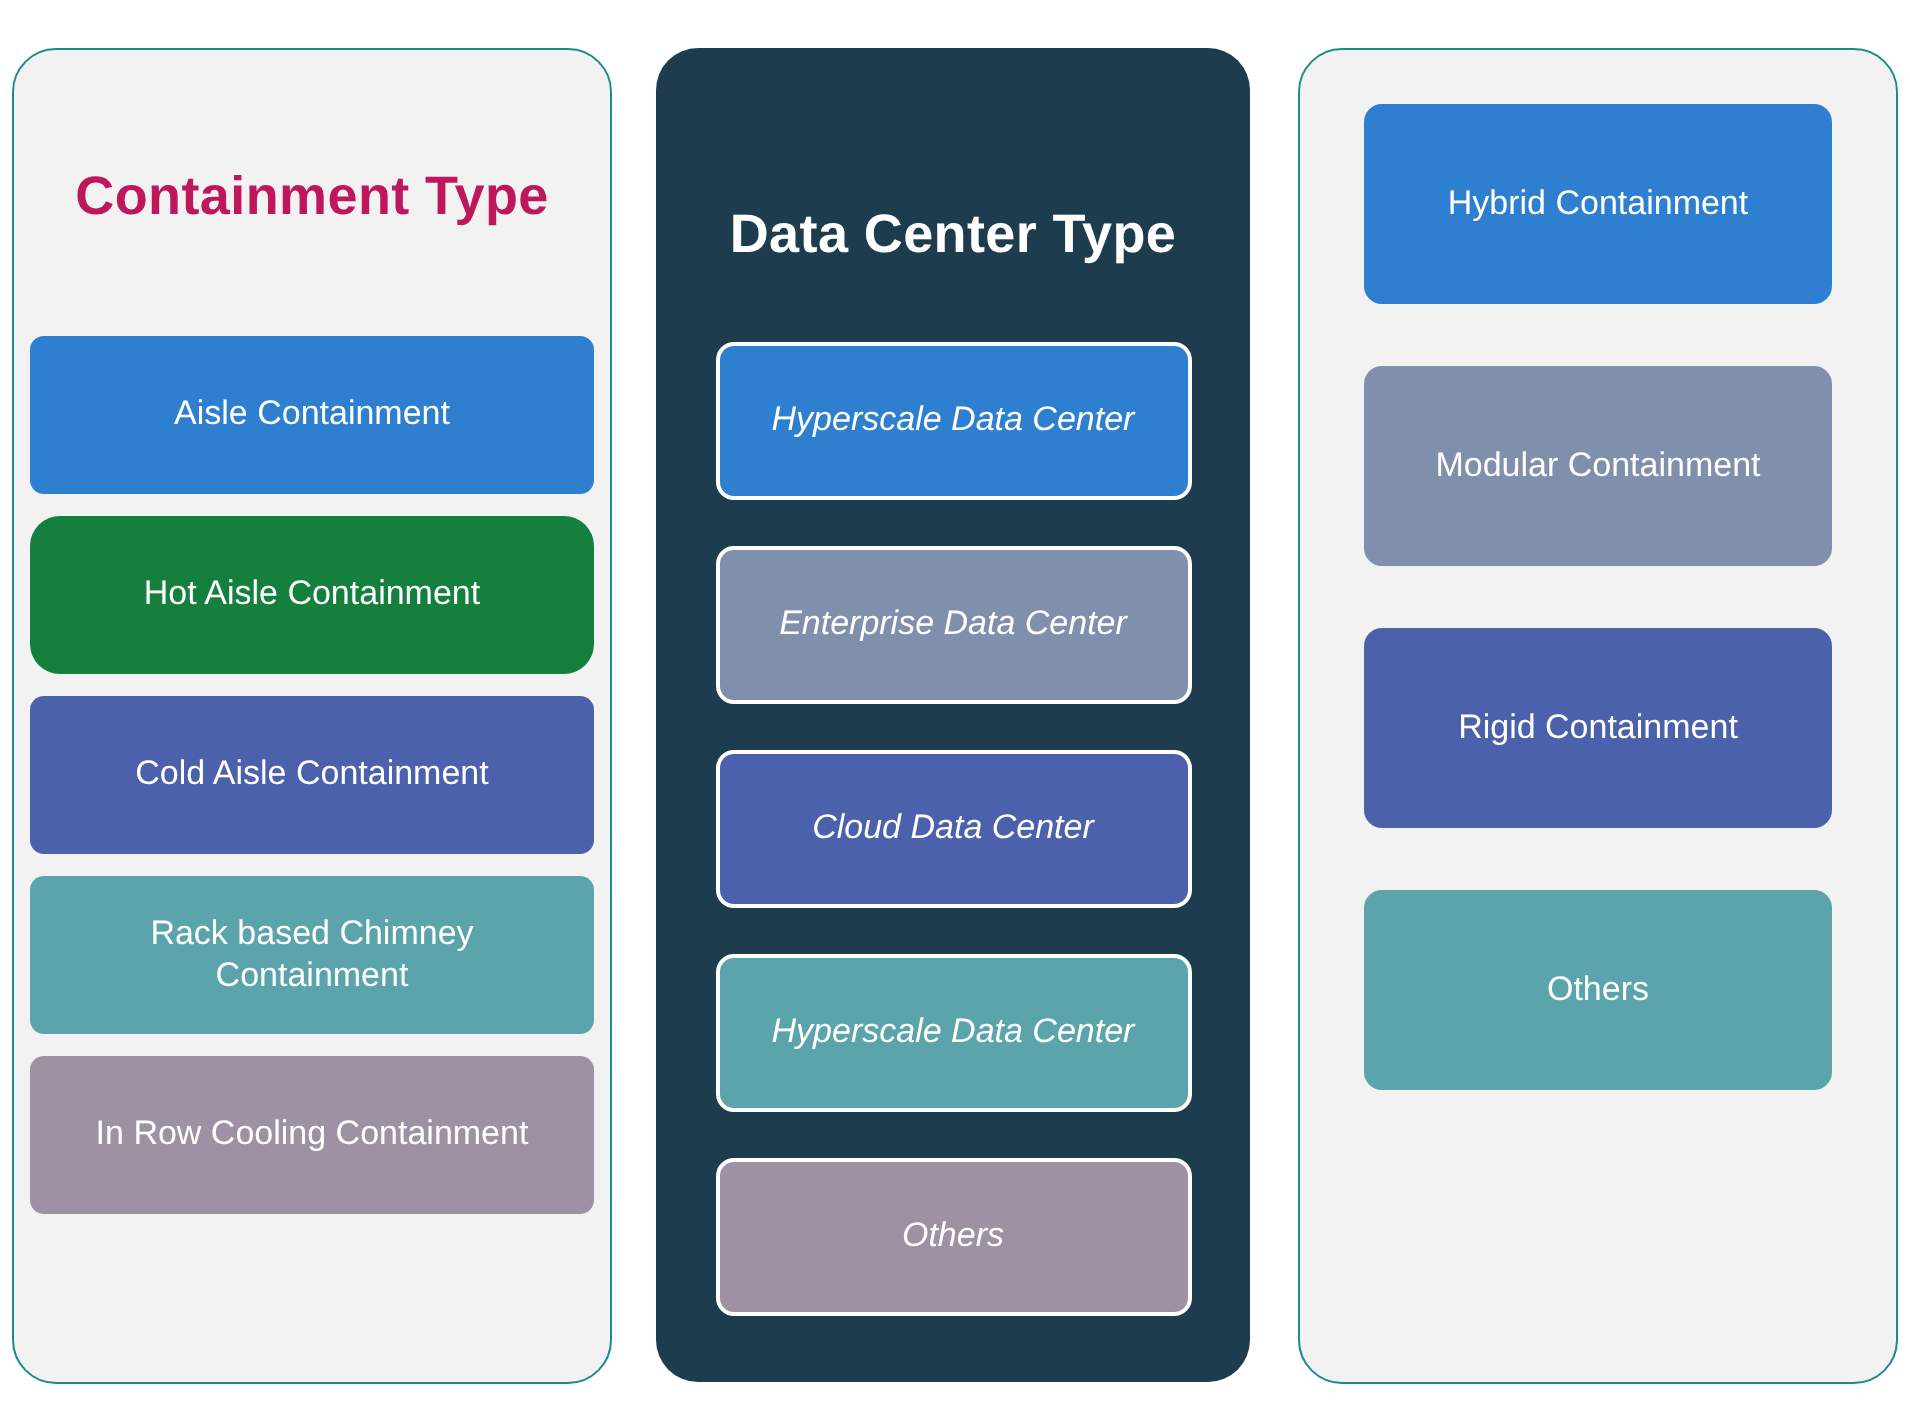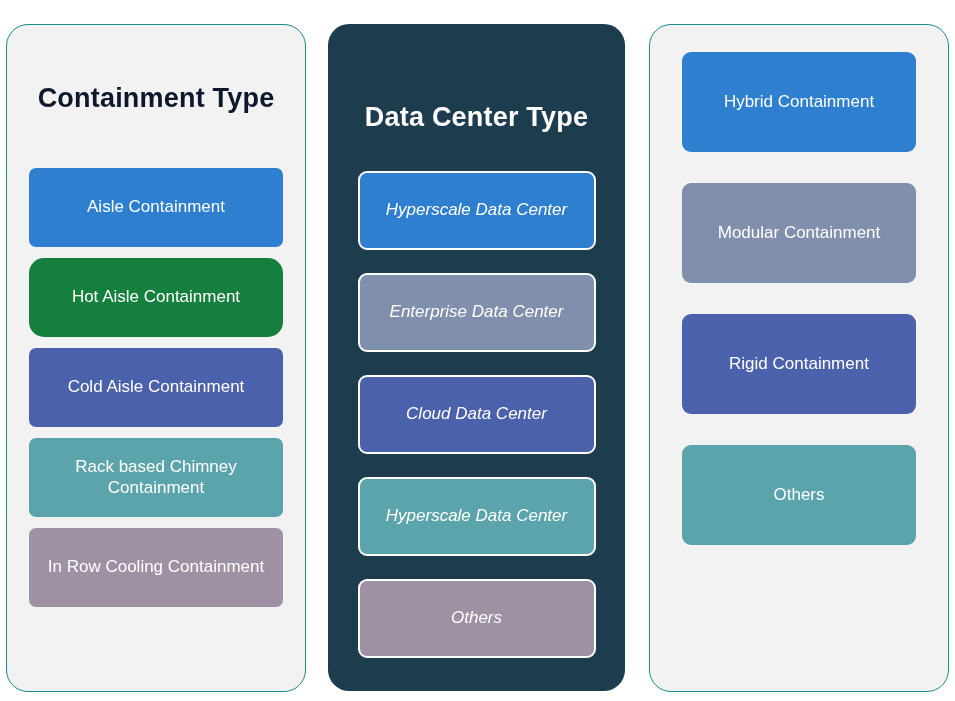--- a/index.html
+++ b/index.html
@@ -98,42 +98,42 @@
     align-items: center;
     justify-content: center;
     text-align: center;
     color: #FFFFFF;
     font-size: 17px;
     line-height: 1.28;
     padding: 4px 10px;
     border-radius: 7px;
   }
   .chip-left {
-    width: 254px;
+    width: 282px;
     height: 79px;
   }
   .chip-mid {
     width: 238px;
     height: 79px;
     border: 2px solid #FFFFFF;
     border-radius: 9px;
   }
   .chip-right {
     width: 234px;
     height: 100px;
     border-radius: 9px;
   }
 </style>
 </head>
 <body>
 
 <div class="board">
 
   <section class="panel panel-left" style="background-color: rgb(242, 242, 242); border-color: rgb(26, 140, 140);">
-    <h2 class="panel-title title-left" style="color: #0f172a;">Containment Type</h2>
+    <h2 class="panel-title title-left" style="color: #be185d;">Containment Type</h2>
     <div class="chip-list list-left">
       <div class="chip chip-left" style="background-color: rgb(46, 127, 207);">
         <span>Aisle Containment</span>
       </div>
       <div class="chip chip-left" style="background-color: #15803d; border-radius: 15px;">
         <span>Hot Aisle Containment</span>
       </div>
       <div class="chip chip-left" style="background-color: rgb(75, 97, 172);">
         <span>Cold Aisle Containment</span>
       </div>

